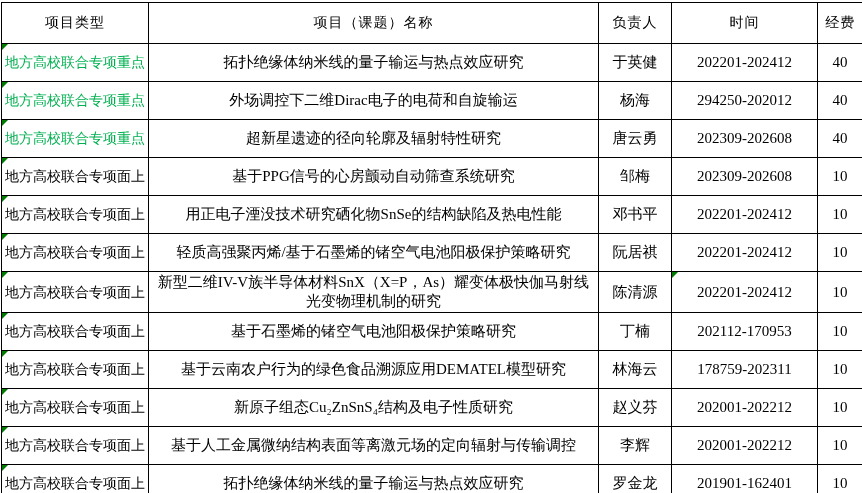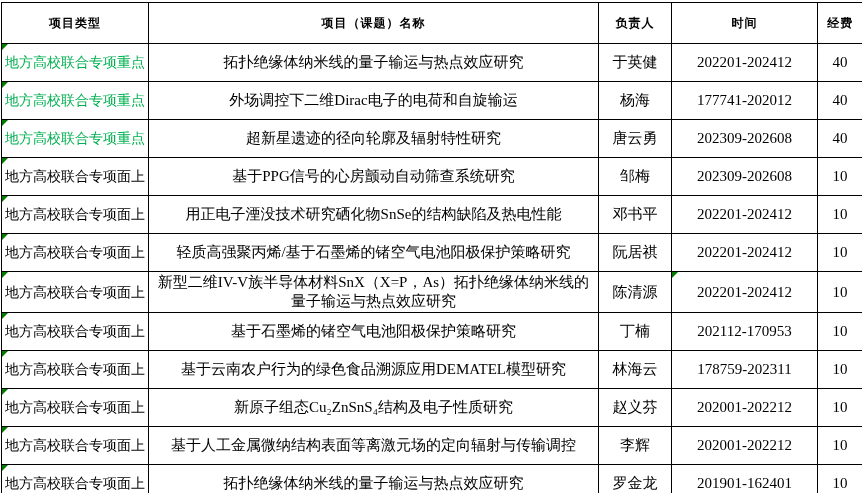--- a/index.html
+++ b/index.html
@@ -21,22 +21,22 @@
     border:1px solid var(--line,#000);
     text-align:center;
     vertical-align:middle;
     padding:1px 2px;
     overflow:hidden;
     position:relative;
     background:#fff;
   }
   .grid th{
     height:38px;
-    font-size:12px;
-    font-weight:bold;
+    font-size:14px;
+    font-weight:normal;
     letter-spacing:1px;
   }
   .grid td{
     height:35px;
     font-size:15px;
     line-height:19px;
   }
   col.w-type{width:147px;}
   col.w-name{width:450px;}
   col.w-leader{width:73px;}
@@ -89,21 +89,21 @@
   </tr>
         <tr>
     <td class="c-type">
       <span class="tri"></span>
       <span class="label green">地方高校联合专项重点</span>
     </td>
     <td class="c-name">外场调控下二维Dirac电子的电荷和自旋输运</td>
     <td class="c-leader">杨海</td>
     <td class="c-time">
       
-      <span class="t-label">177741-202012</span>
+      <span class="t-label">294250-202012</span>
     </td>
     <td class="c-budget">40</td>
   </tr>
         <tr>
     <td class="c-type">
       <span class="tri"></span>
       <span class="label green">地方高校联合专项重点</span>
     </td>
     <td class="c-name">超新星遗迹的径向轮廓及辐射特性研究</td>
     <td class="c-leader">唐云勇</td>
@@ -150,21 +150,21 @@
       
       <span class="t-label">202201-202412</span>
     </td>
     <td class="c-budget">10</td>
   </tr>
         <tr>
     <td class="c-type">
       <span class="tri"></span>
       <span class="label">地方高校联合专项面上</span>
     </td>
-    <td class="c-name">新型二维IV-V族半导体材料SnX（X=P，As）拓扑绝缘体纳米线的量子输运与热点效应研究</td>
+    <td class="c-name">新型二维IV-V族半导体材料SnX（X=P，As）耀变体极快伽马射线光变物理机制的研究</td>
     <td class="c-leader">陈清源</td>
     <td class="c-time">
       <span class="tri"></span>
       <span class="t-label">202201-202412</span>
     </td>
     <td class="c-budget">10</td>
   </tr>
         <tr>
     <td class="c-type">
       <span class="tri"></span>

